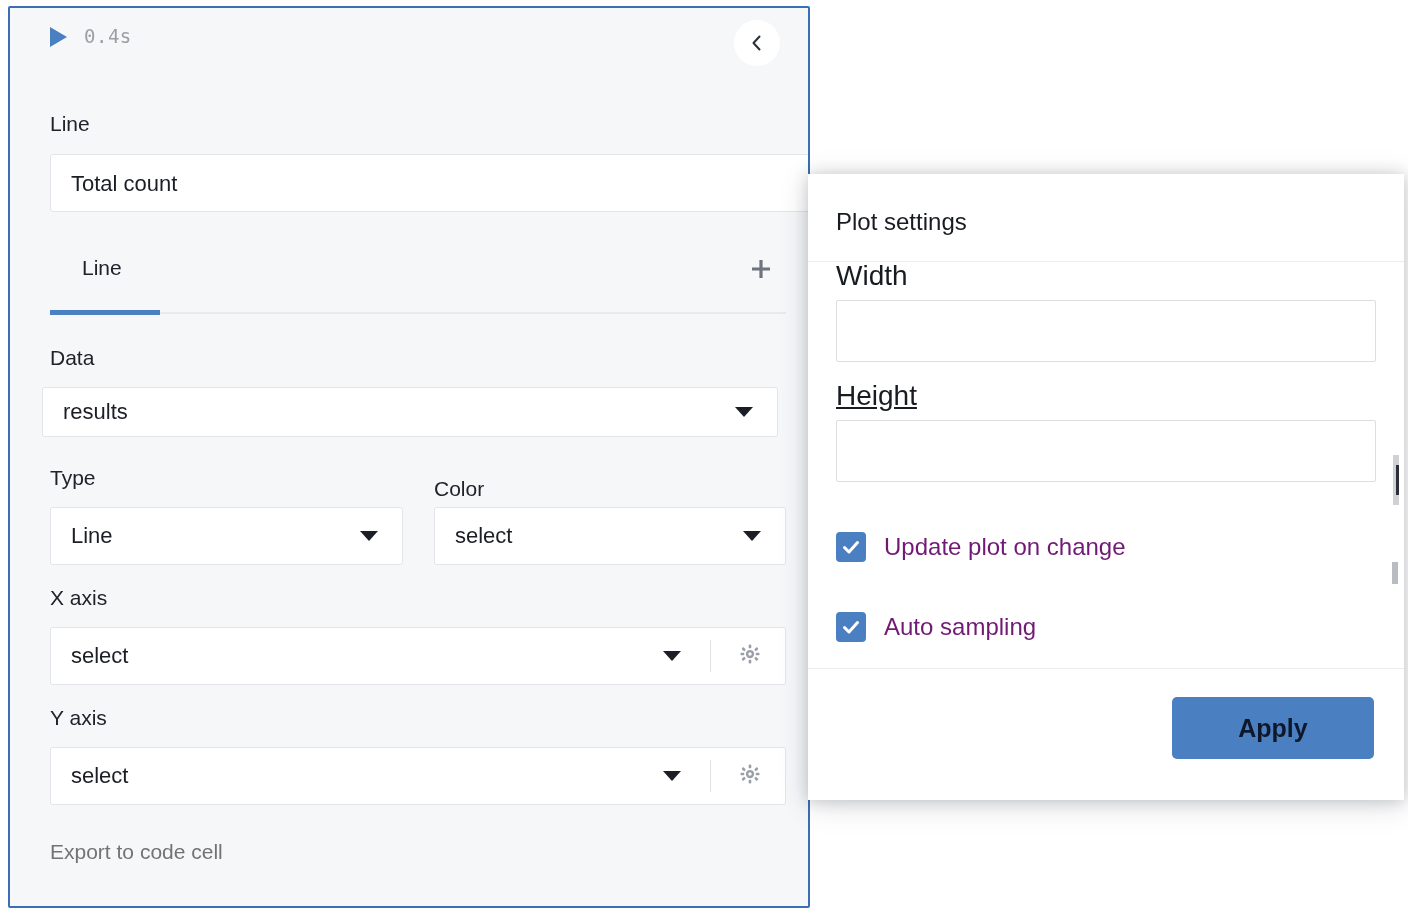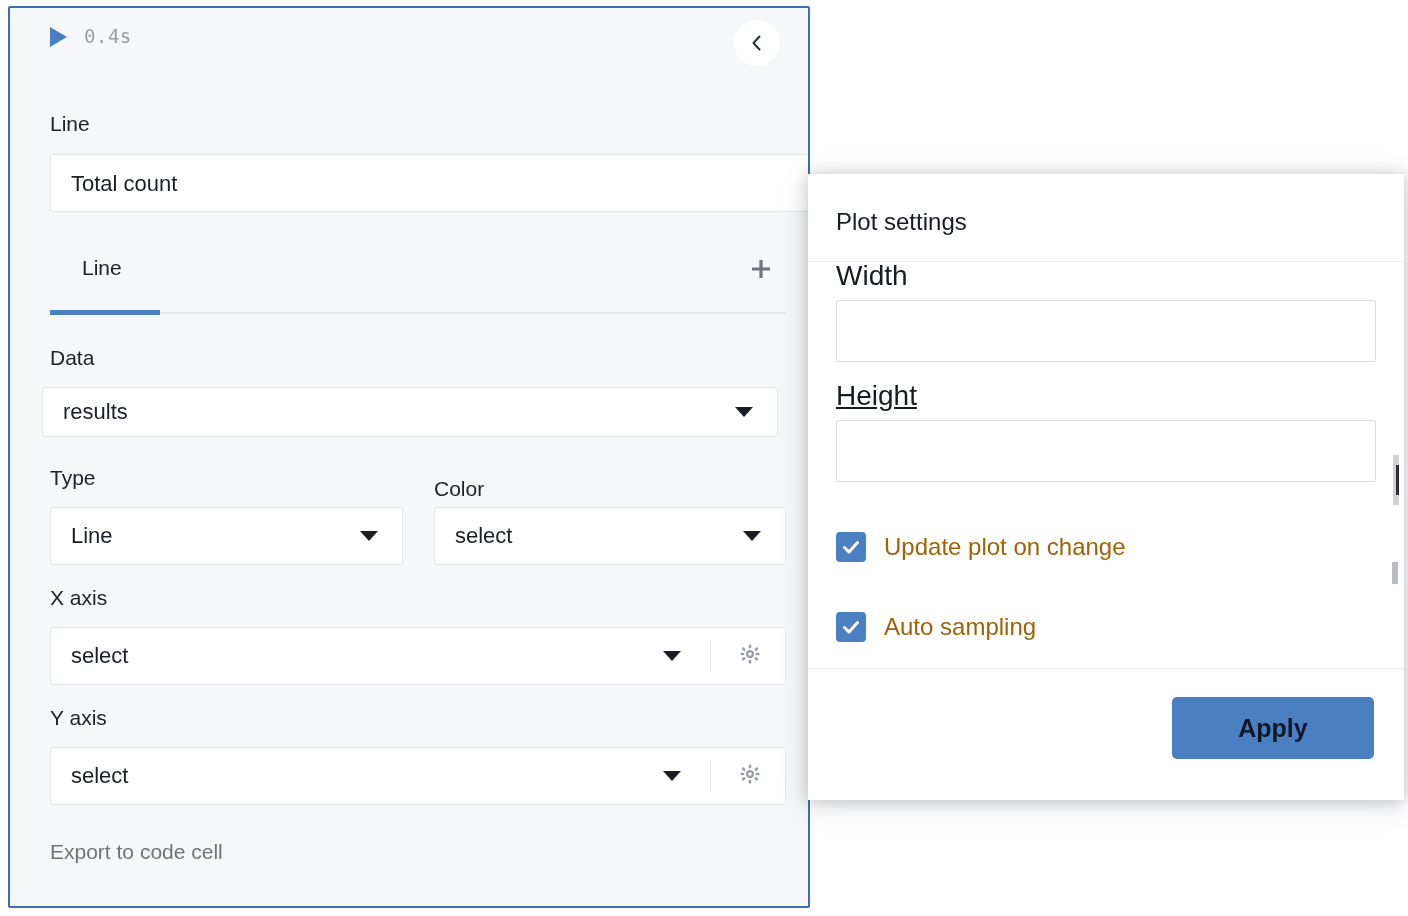--- a/index.html
+++ b/index.html
@@ -188,21 +188,21 @@
   .checkbox {
     width: 30px; height: 30px;
     background: #4a7fc1;
     border-radius: 4px;
     display: flex; align-items: center; justify-content: center;
     flex: none;
   }
   .checkbox svg { display: block; }
   .checkrow .lbl {
     margin-left: 18px;
-    font-size: 24px; color: #a16207;
+    font-size: 24px; color: #701a75;
     white-space: nowrap;
   }
 
   .dialog-footer {
     position: absolute; left: 0; bottom: 0; width: 100%; height: 132px;
     border-top: 1px solid #ececee;
   }
   .cancel-btn {
     position: absolute; right: 240px; top: 30px;
     font-size: 25px; font-weight: bold; color: #1e222b;

